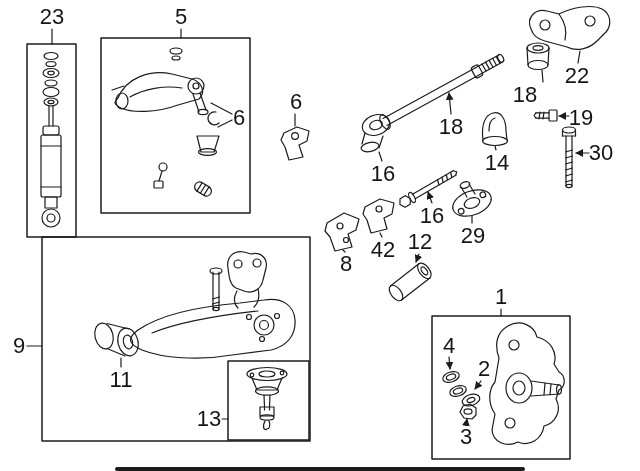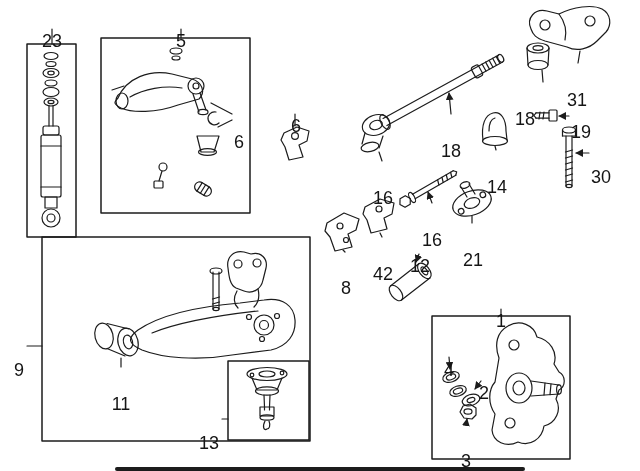--- a/index.html
+++ b/index.html
@@ -2,22 +2,22 @@
 <html style="--background: #ffffff; --line: #1c1c1c; --label_text: #151515;"><head>
 <meta charset="utf-8">
 <style>
   html,body{margin:0;padding:0;}
   body{background:#ffffff;font-family:"Liberation Sans", sans-serif;}
   .stage{position:relative;width:640px;height:471px;background:var(--background,#ffffff);overflow:hidden;}
   .stage svg{position:absolute;left:0;top:0;}
   g.ln{stroke:var(--line,#1c1c1c);fill:none;stroke-width:1.2;stroke-linecap:round;stroke-linejoin:round;}
   g.bx{stroke-width:1.5;}
   #arrowhead path{fill:var(--line,#1c1c1c);stroke:none;}
-  .part-label{position:absolute;transform:translateX(-50%);font-size:18px;line-height:22px;
-    color:var(--label_text,#151515);white-space:nowrap;user-select:none;margin-top:24px;}
+  .part-label{position:absolute;transform:translateX(-50%);font-size:22px;line-height:22px;
+    color:var(--label_text,#151515);white-space:nowrap;user-select:none;}
   .bottom-bar{position:absolute;left:115px;top:467px;width:410px;height:4px;
     background:var(--line,#1c1c1c);border-radius:2px;}
 </style>
 </head>
 <body>
 
 <div class="stage">
 
   <svg width="640" height="471" viewBox="0 0 640 471">
     <defs>
@@ -303,28 +303,28 @@
       <path d="M460,412 L463,406 L470,404 L476,408 L476,415 L472,419 L464,418 Z"></path>
       <ellipse cx="468" cy="411.5" rx="4" ry="2.6"></ellipse>
     </g>
   </svg>
 
   <div class="part-label" style="left:52px;top:6px">23</div>
   <div class="part-label" style="left:181px;top:6px">5</div>
   <div class="part-label" style="left:239px;top:107px">6</div>
   <div class="part-label" style="left:296px;top:91px">6</div>
   <div class="part-label" style="left:451px;top:116px">18</div>
-  <div class="part-label" style="left:577px;top:65px">31</div>
+  <div class="part-label" style="left:577px;top:65px">22</div>
   <div class="part-label" style="left:525px;top:84px">18</div>
-  <div class="part-label" style="left:581px;top:97px">19</div>
+  <div class="part-label" style="left:581px;top:107px">19</div>
   <div class="part-label" style="left:601px;top:142px">30</div>
   <div class="part-label" style="left:383px;top:163px">16</div>
   <div class="part-label" style="left:497px;top:152px">14</div>
   <div class="part-label" style="left:432px;top:205px">16</div>
-  <div class="part-label" style="left:473px;top:225px">21</div>
+  <div class="part-label" style="left:473px;top:225px">29</div>
   <div class="part-label" style="left:383px;top:239px">42</div>
   <div class="part-label" style="left:346px;top:253px">8</div>
   <div class="part-label" style="left:420px;top:231px">12</div>
   <div class="part-label" style="left:19px;top:335px">9</div>
   <div class="part-label" style="left:121px;top:369px">11</div>
   <div class="part-label" style="left:209px;top:408px">13</div>
   <div class="part-label" style="left:501px;top:286px">1</div>
   <div class="part-label" style="left:449px;top:335px">4</div>
   <div class="part-label" style="left:484px;top:358px">2</div>
   <div class="part-label" style="left:466px;top:426px">3</div>

